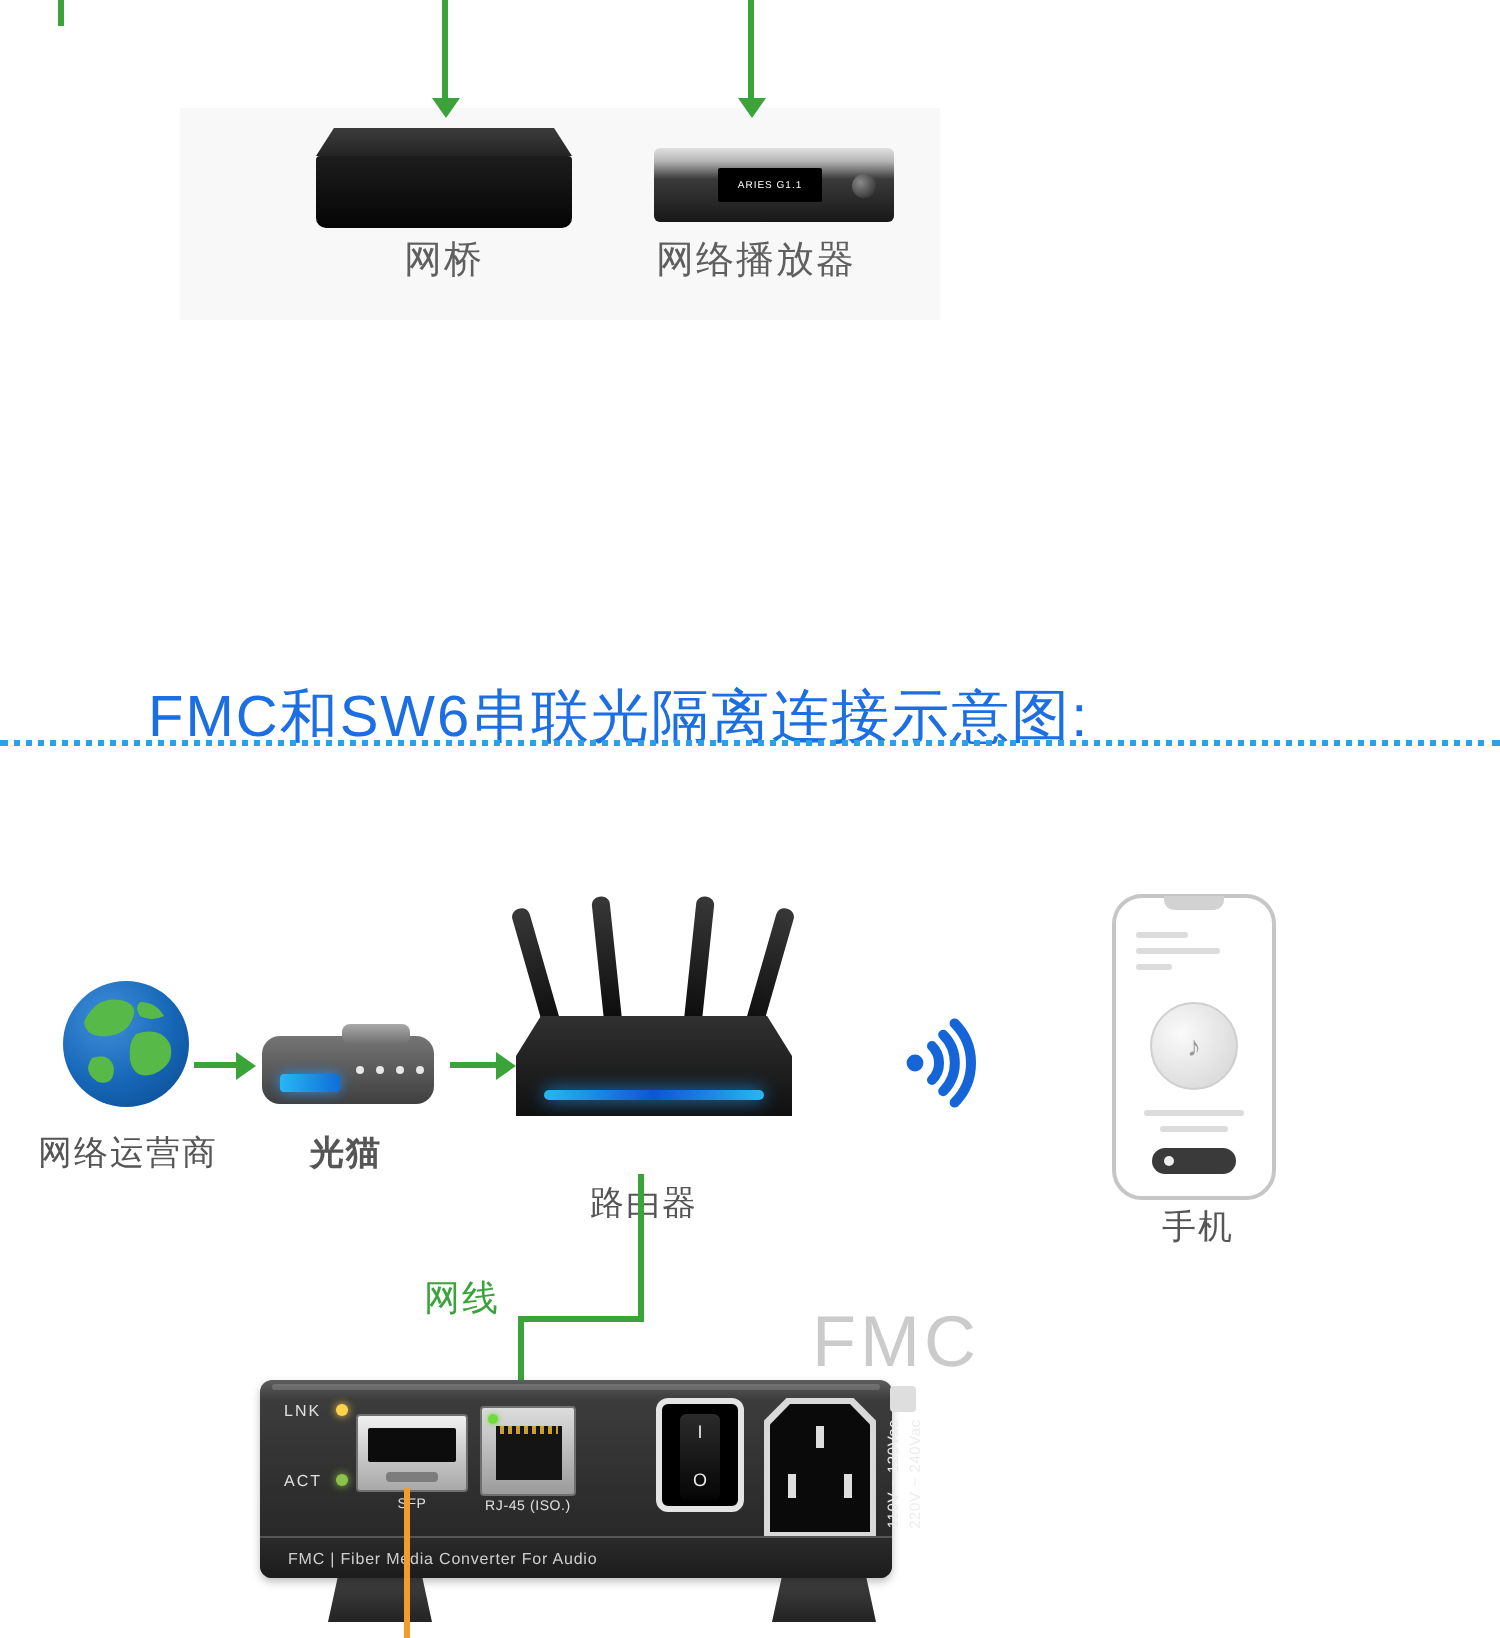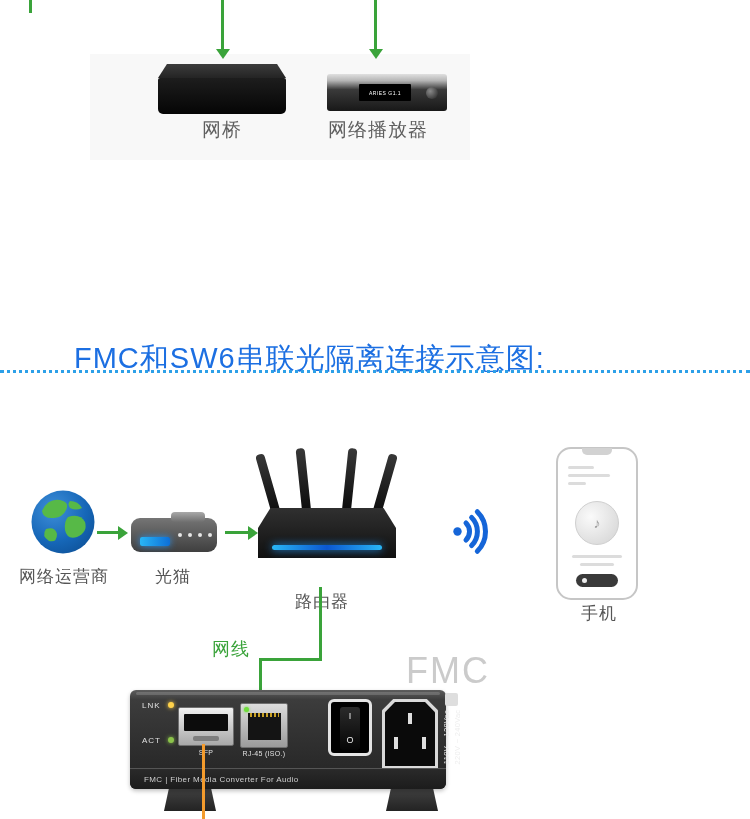--- a/index.html
+++ b/index.html
@@ -38,21 +38,21 @@
   .lbl-player{left:303px;top:117px;width:150px;}
 
   
   .heading{left:74px;top:308px;font-size:29px;font-weight:400;color:var(--title-blue);letter-spacing:1px;white-space:nowrap;margin-top:31px;}
   .dotted{left:0;top:370px;width:750px;height:0;border-top:3px dotted var(--divider-blue);}
 
   
   .globe{left:30px;top:489px;width:66px;height:66px;}
   .node-label{font-size:17px;color:#555;text-align:center;letter-spacing:1px;}
   .lbl-isp{left:8px;top:565px;width:112px;font-family:Liberation Serif, serif;}
-  .lbl-modem{left:134px;top:565px;width:78px;}
+  .lbl-modem{left:134px;top:565px;width:78px;font-weight:bold;}
   .lbl-router{left:283px;top:546px;width:78px;margin-top:44px;}
   .lbl-phone{left:561px;top:602px;width:76px;}
 
   .arrow-right{height:3px;background:var(--green);}
   .arrow-right::after{content:"";position:absolute;right:-9px;top:-5.5px;border:7px solid transparent;border-left:10px solid var(--green);border-right:0;}
 
   .modem{left:131px;top:518px;width:86px;height:34px;border-radius:9px;background:linear-gradient(180deg,#757575,#3f3f3f);}
   .modem-cap{position:absolute;right:12px;top:-6px;width:34px;height:10px;border-radius:4px;background:linear-gradient(#a9a9a9,#6f6f6f);}
   .modem-light{position:absolute;left:9px;bottom:6px;width:30px;height:9px;border-radius:2px;
                background:linear-gradient(90deg,#29b6f6,#0d6fd8);box-shadow:0 0 7px rgba(41,150,246,.9);}

